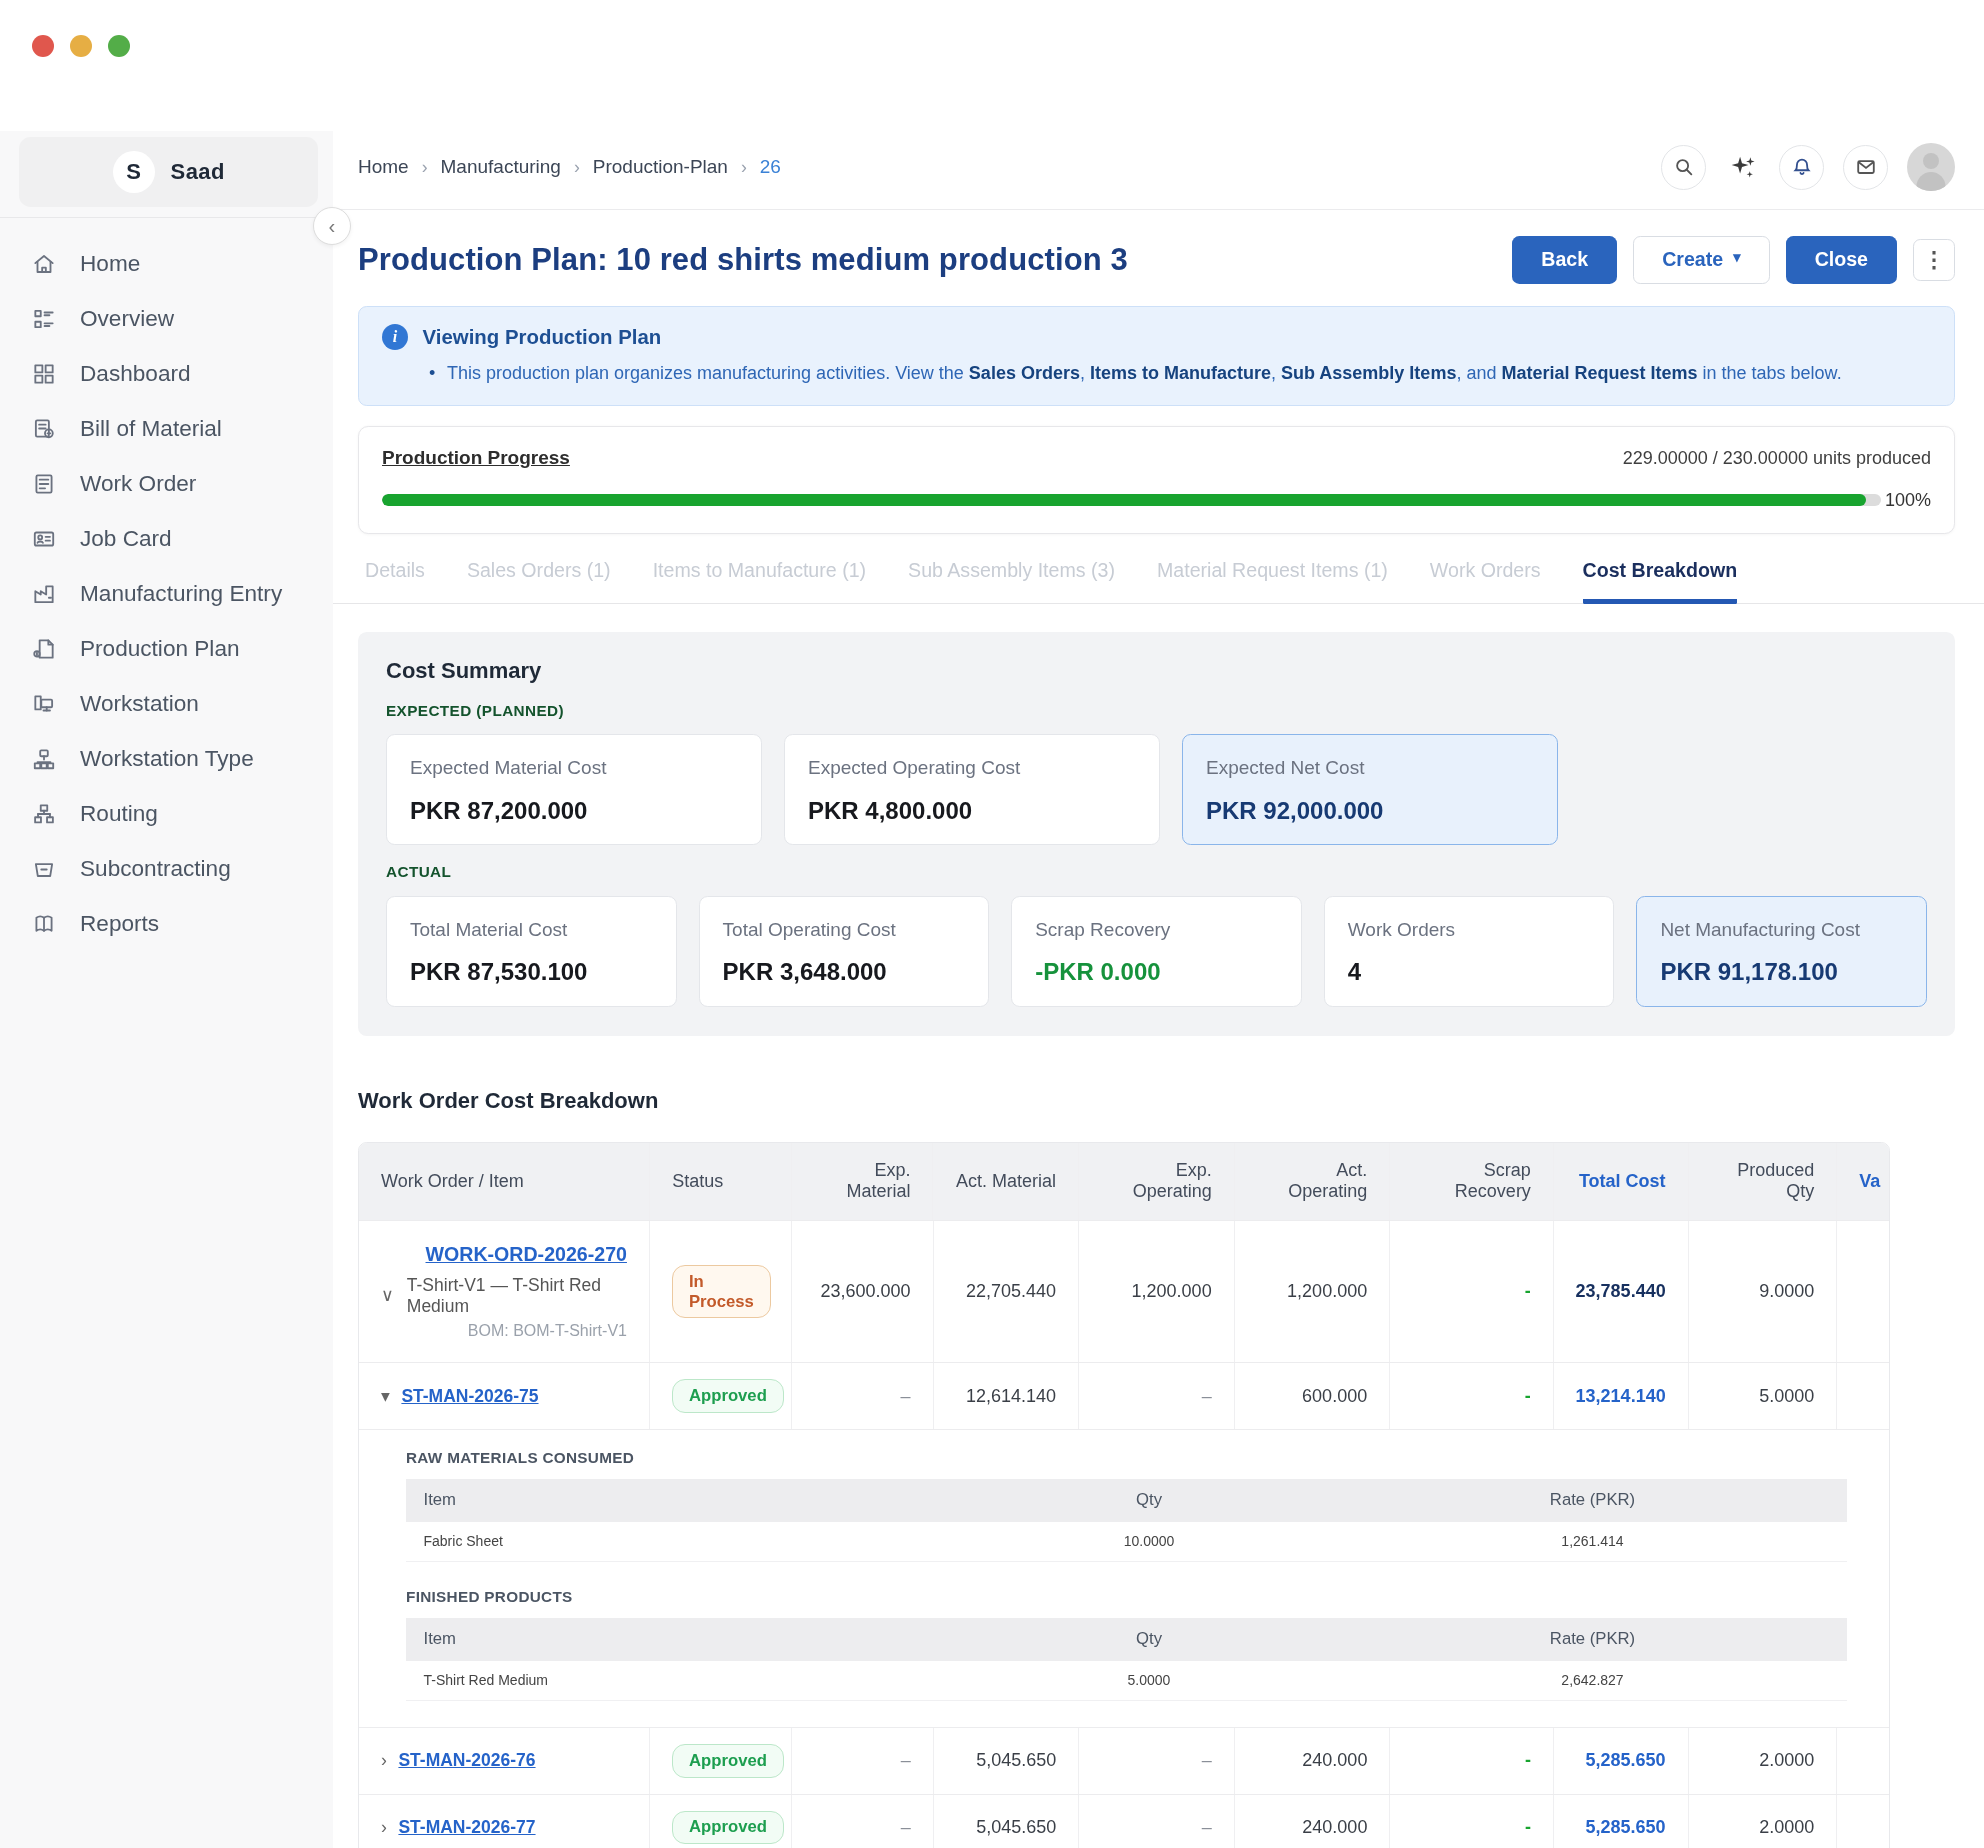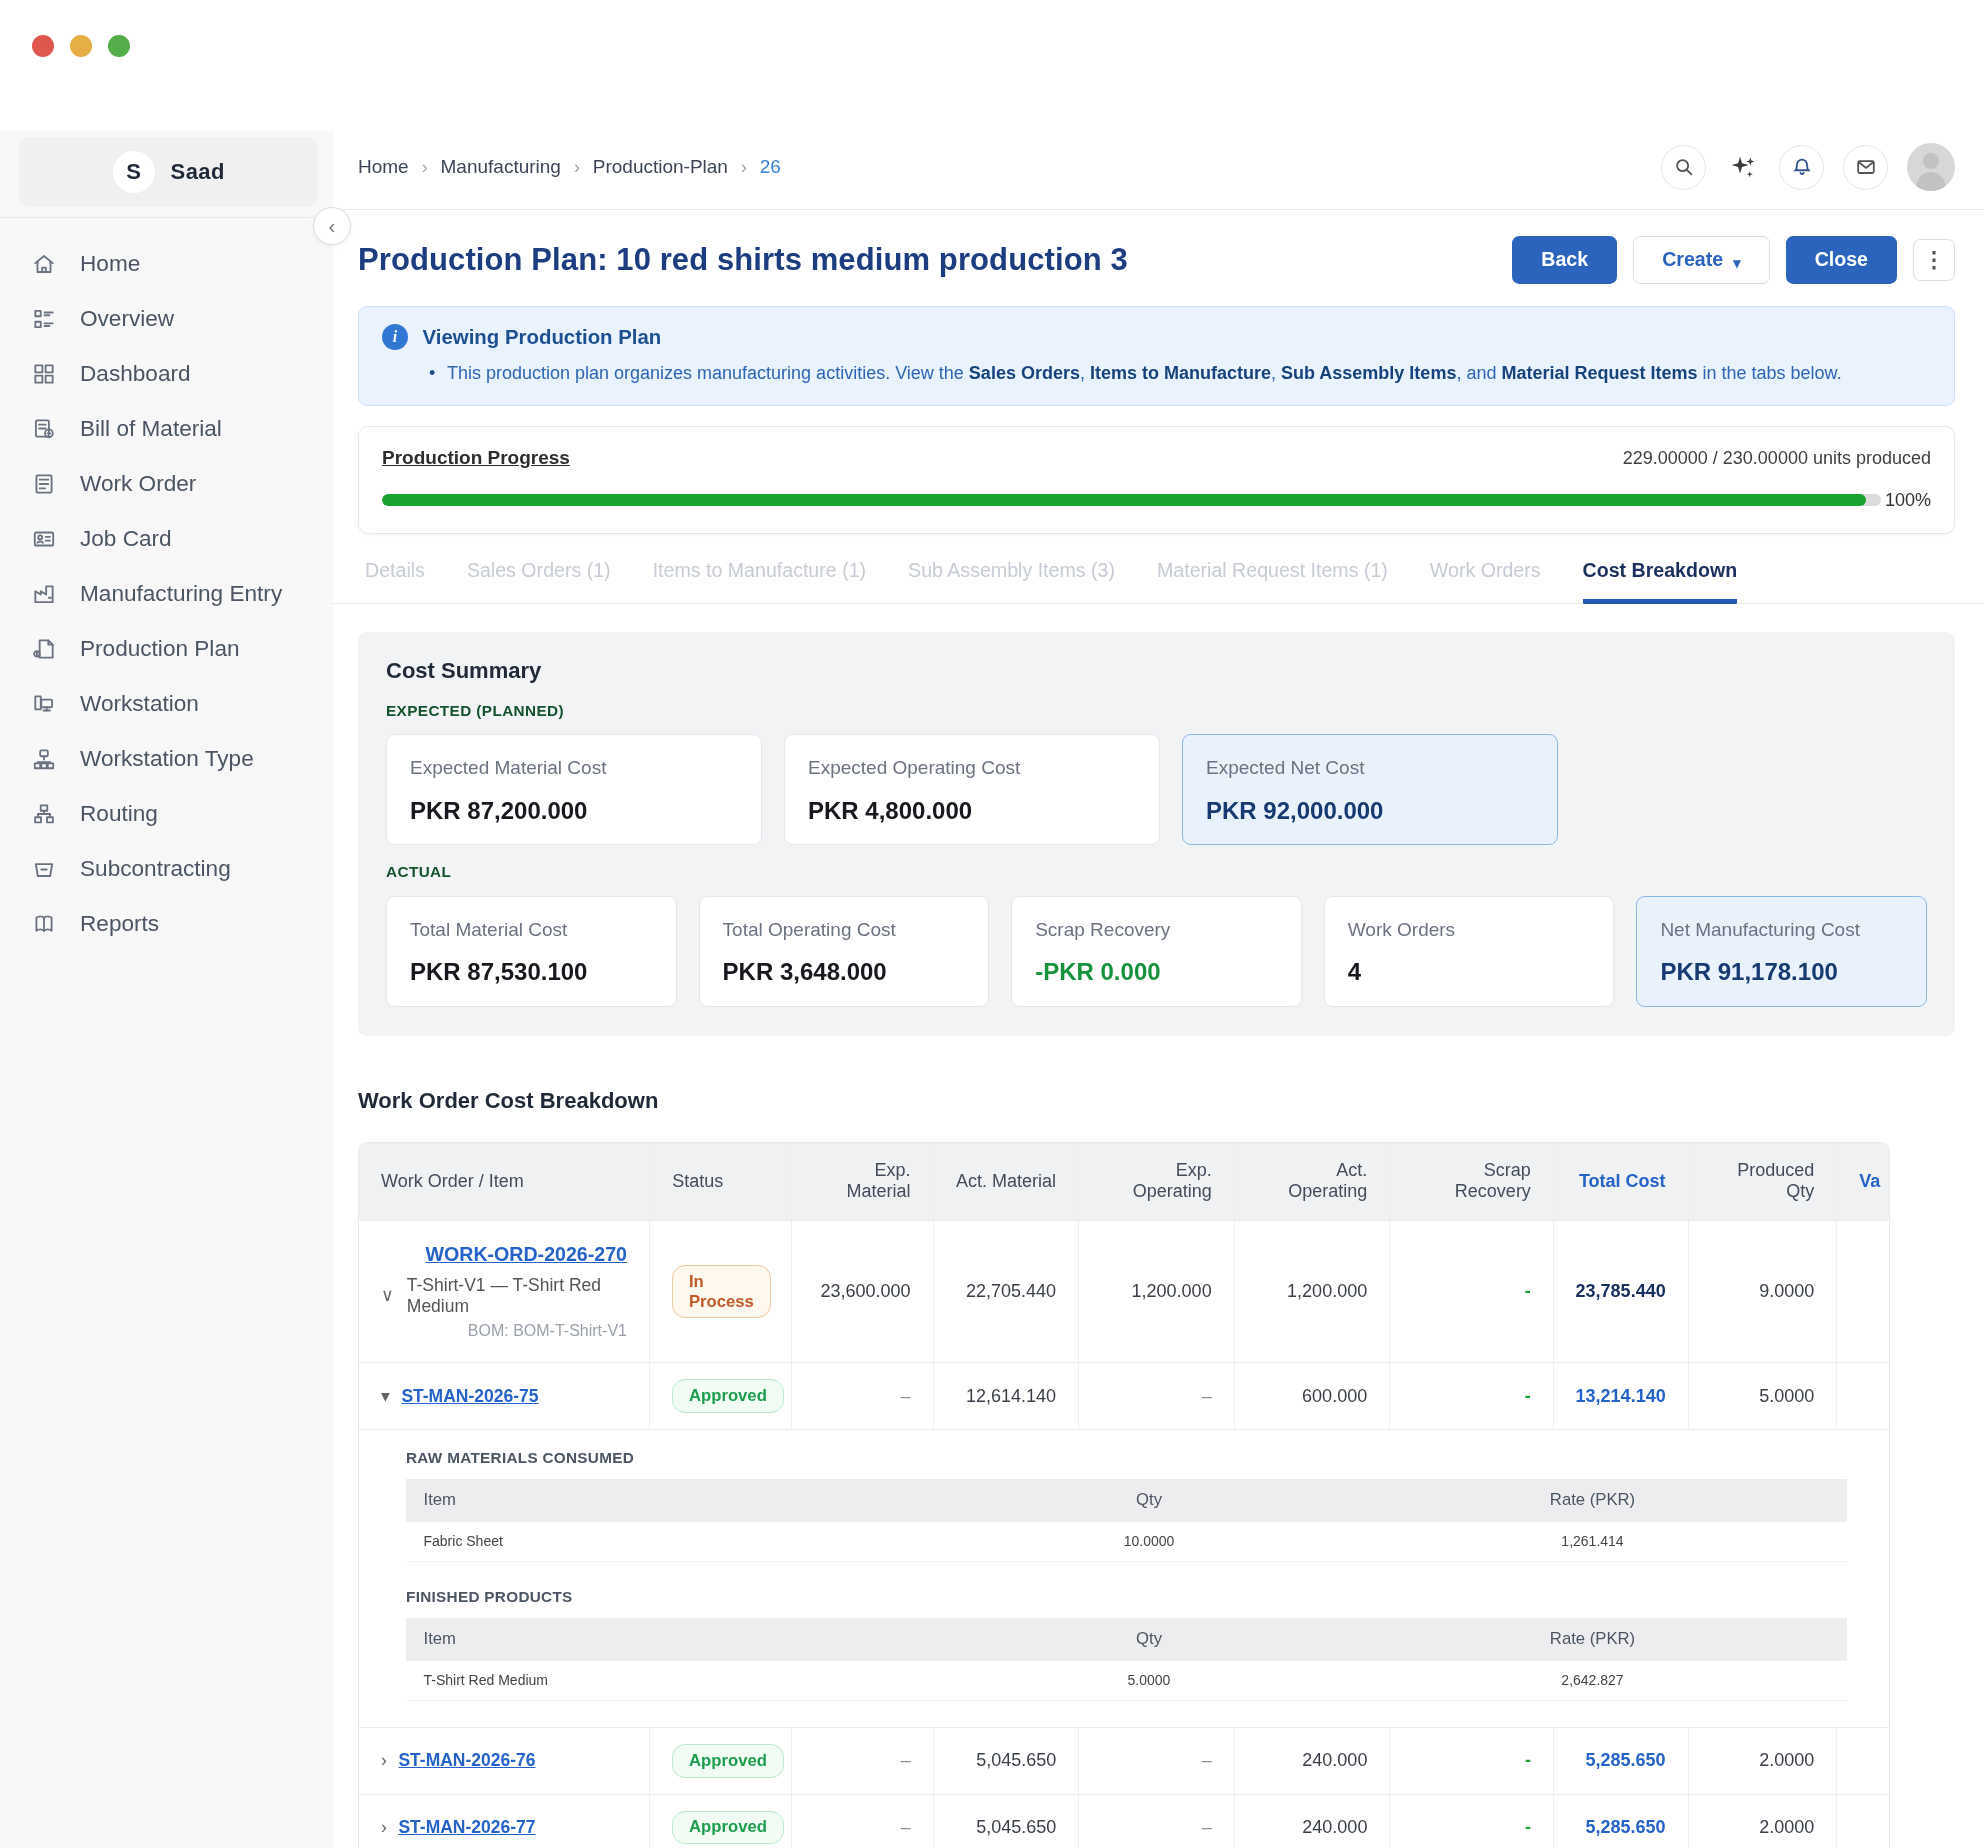--- a/index.html
+++ b/index.html
@@ -42,21 +42,21 @@
   .sparkle svg { width:29px; height:29px; fill:#3a3a3a; }
   .avatar-top { width:48px; height:48px; border-radius:50%; background:#d7d7d7; position:relative; overflow:hidden; cursor:pointer; }
   .avatar-top .head { position:absolute; left:50%; top:10.2px; transform:translateX(-50%); width:16px; height:16px; border-radius:50%; background:#c2c2c2; }
   .avatar-top .body { position:absolute; left:50%; top:29px; transform:translateX(-50%); width:29px; height:19px; border-radius:14.6px 14.6px 0 0; background:#c2c2c2; }
 
   .title-row { display:flex; align-items:center; justify-content:space-between; padding:26px 29px 0 25px; }
   .page-title { font-size:31px; font-weight:bold; color:#1c3e80; letter-spacing:0.1px; }
   .btns { display:flex; align-items:center; gap:16px; }
   .btn { font-size:19.6px; font-weight:bold; border-radius:7.3px; padding:11.6px 28px; cursor:pointer; border:0.7px solid transparent; }
   .btn.filled { background:#2a64bd; color:#fff; }
-  .btn.outline { background:#fff; color:#2a64bd; border-color:#d9dde3; display:flex; align-items:flex-end; gap:10.2px; }
+  .btn.outline { background:#fff; color:#2a64bd; border-color:#d9dde3; display:flex; align-items:flex-start; gap:10.2px; }
   .btn.outline .caret { font-size:14.6px; }
   .kebab { width:42px; height:42px; border:0.7px solid #d9dde3; border-radius:7.3px; background:#fff;
     display:flex; align-items:center; justify-content:center; font-size:22px; color:#555; font-weight:bold; cursor:pointer; }
 
   
   .banner { margin:22px 29px 0 25px; background:#e9f2fd; border:0.7px solid #cde0f8; border-radius:8.7px; padding:17.5px 23px 20.4px; }
   .banner-head { display:flex; align-items:center; gap:14.6px; }
   .info-ic { width:26px; height:26px; border-radius:50%; background:#3177d4; color:#fff; font-size:16px; font-weight:bold;
     display:flex; align-items:center; justify-content:center; font-family:"Liberation Serif",serif; font-style:italic; }
   .banner-title { font-size:20.4px; font-weight:bold; color:#1d4f93; }

